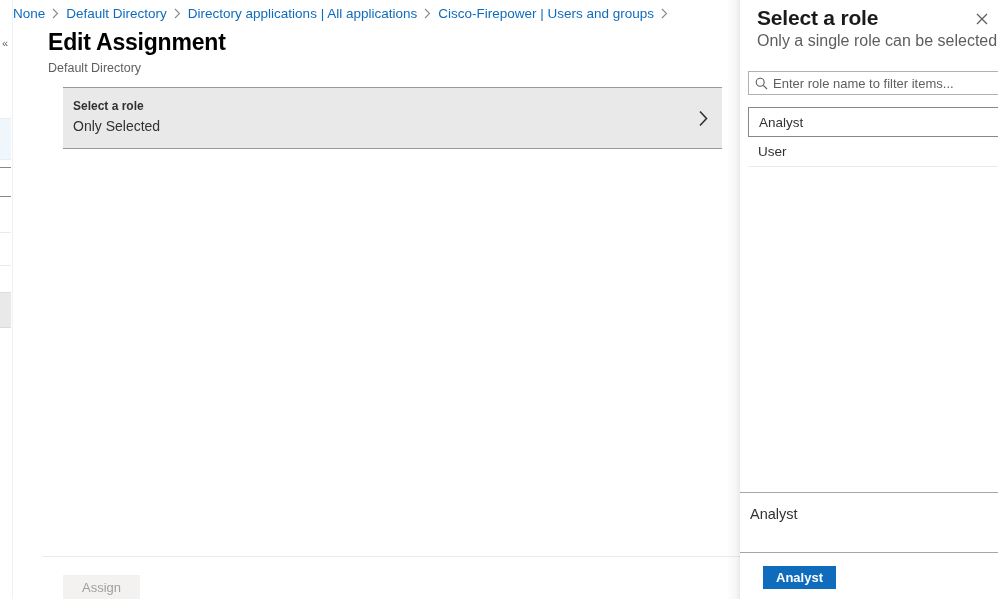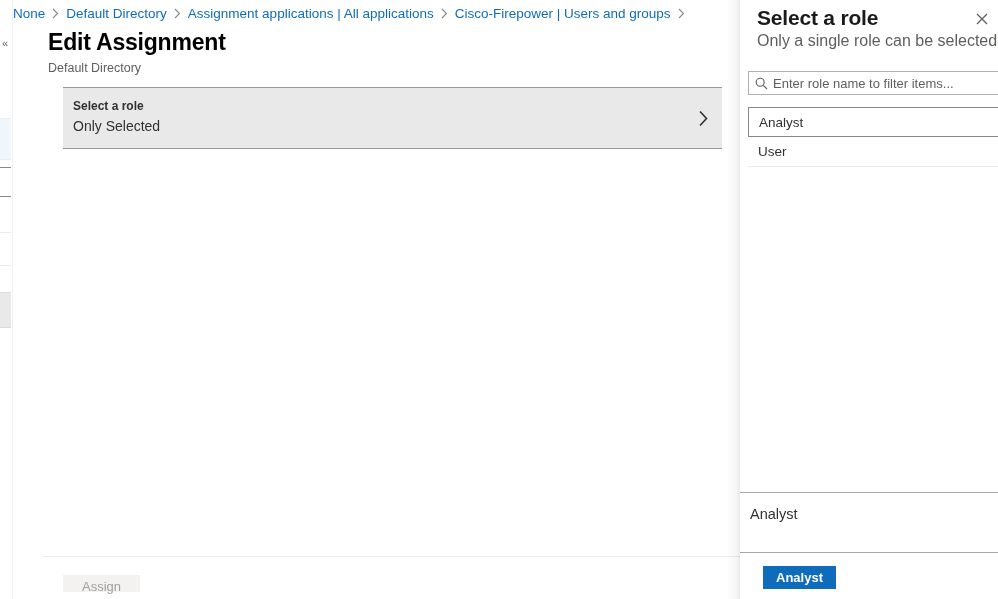--- a/index.html
+++ b/index.html
@@ -207,21 +207,21 @@
     top: 558px;
     width: 711px;
     height: 41px;
     background: #ffffff;
   }
   .assign-btn {
     position: absolute;
     left: 21px;
     top: 17px;
     min-width: 77px;
-    height: 17px;
+    height: 25px;
     background: #f3f2f1;
     color: #a19f9d;
     border: none;
     font-size: 13px;
     font-family: inherit;
     cursor: default;
     padding: 4px 12px;
   }
 
   
@@ -410,21 +410,21 @@
         <svg width="7" height="11" viewBox="0 0 7 11">
             <path d="M1 1 L5.5 5.5 L1 10" fill="none" stroke="currentColor" stroke-width="1.1"></path>
           </svg>
       </span>
       <span class="crumb">Default Directory</span>
       <span class="crumb-sep">
         <svg width="7" height="11" viewBox="0 0 7 11">
             <path d="M1 1 L5.5 5.5 L1 10" fill="none" stroke="currentColor" stroke-width="1.1"></path>
           </svg>
       </span>
-      <span class="crumb">Assignment applications | All applications</span>
+      <span class="crumb">Directory applications | All applications</span>
       <span class="crumb-sep">
         <svg width="7" height="11" viewBox="0 0 7 11">
             <path d="M1 1 L5.5 5.5 L1 10" fill="none" stroke="currentColor" stroke-width="1.1"></path>
           </svg>
       </span>
       <span class="crumb">Cisco-Firepower | Users and groups</span>
       <span class="crumb-sep">
         <svg width="7" height="11" viewBox="0 0 7 11">
             <path d="M1 1 L5.5 5.5 L1 10" fill="none" stroke="currentColor" stroke-width="1.1"></path>
           </svg>

